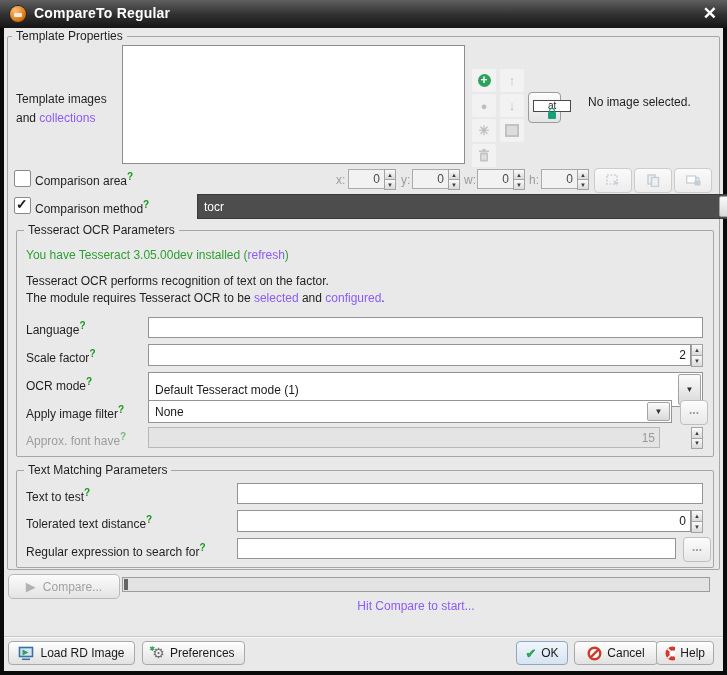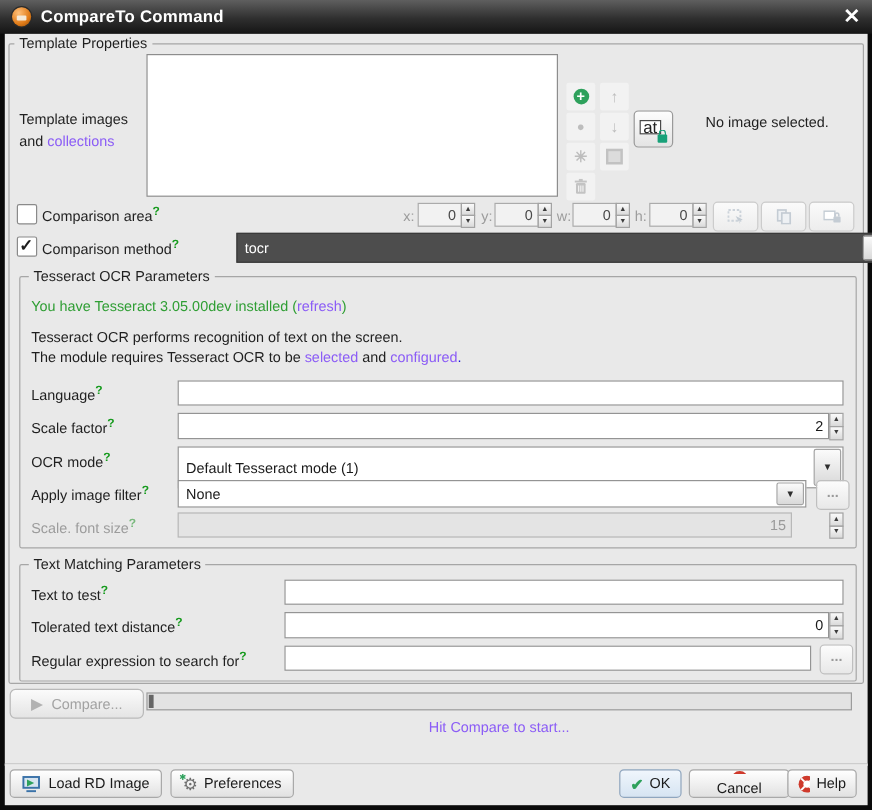--- a/index.html
+++ b/index.html
@@ -27,21 +27,21 @@
   .listbox{position:absolute;left:122px;top:45px;width:341px;height:117px;background:#fff;border:1px solid #8d8d8d;}
   .flatbtn{position:absolute;width:24px;height:23px;background:#f2f2f2;border-radius:2px;
     display:flex;align-items:center;justify-content:center;}
   .glyph-dis{color:#bdbdbd;font-weight:bold;}
   .add-dot{width:13px;height:13px;border-radius:50%;background:#2ea15c;color:#fff;font-size:12px;
     line-height:12px;text-align:center;font-weight:bold;}
   .sq-icon{width:10px;height:9px;border:2px solid #c2c2c2;background:#dcdcdc;}
   
   .atlock{position:absolute;left:528px;top:92px;width:31px;height:29px;border:1px solid #9a9a9a;border-radius:4px;
     background:linear-gradient(#fdfdfd,#e4e4e4);}
-  .atbox{position:absolute;left:4px;top:7px;border:1px solid #4a4a4a;font-size:14px;line-height:10px;padding:0 2px;color:#222;background:#fff;}
+  .atbox{position:absolute;left:4px;top:7px;border:1px solid #4a4a4a;font-size:10px;line-height:10px;padding:0 14px;color:#222;background:#fff;}
   .mini-lock{position:absolute;right:4px;bottom:3px;width:8px;height:7px;background:#18a179;border-radius:1px;}
   .mini-lock::before{content:"";position:absolute;left:1px;top:-4px;width:4px;height:4px;
     border:1.5px solid #18a179;border-bottom:none;border-radius:3px 3px 0 0;}
   
   .cb{position:absolute;width:15px;height:15px;background:#fff;border:1px solid #8a8a8a;border-radius:2px;}
   .cb.checked::after{content:"✓";position:absolute;left:1px;top:-2px;font-size:14px;font-weight:bold;color:#1d1d1d;}
   
   .field{position:absolute;background:#fff;border:1px solid #949494;font:12px "Liberation Sans",sans-serif;
     padding:0 4px;box-sizing:border-box;color:#1a1a1a;outline:none;}
   .field.num{text-align:right;}
@@ -79,21 +79,21 @@
   .gearwrap .spark{position:absolute;left:-3px;top:-4px;font-size:7px;color:#2ea15c;}
 </style>
 </head>
 <body>
 
 <div class="window">
   <div class="content-bg"></div>
 
   <div class="titlebar">
     <span class="app-icon"></span>
-    <span class="win-title">CompareTo Command</span>
+    <span class="win-title">CompareTo Regular</span>
     <span class="close-btn">✕</span>
   </div>
 
   <div class="group" style="left:7px;top:36px;width:711px;height:532px;"></div>
   <span class="group-label" style="left:12px;top:29px;">Template Properties</span>
 
   <div class="listbox"></div>
 
   <div class="lbl" style="left:16px;top:90px;line-height:19px;">
     <span>Template images</span><br>
@@ -192,21 +192,21 @@
   <div class="combo dark" style="left:165px;top:194px;width:547px;height:25px;margin-left:32px;">
     <span class="val">tocr</span>
     <span class="combo-arrow">▼</span>
   </div>
 
   <div class="group" style="left:16px;top:230px;width:696px;height:225px;"></div>
   <span class="group-label" style="left:24px;top:223px;">Tesseract OCR Parameters</span>
 
   <span class="lbl green" style="left:26px;top:248px;"><span>You have Tesseract 3.05.00dev installed (</span><span class="link">refresh</span><span>)</span></span>
 
-  <span class="lbl" style="left:26px;top:274px;">Tesseract OCR performs recognition of text on the screen.</span>
+  <span class="lbl" style="left:26px;top:274px;">Tesseract OCR performs recognition of text on the factor.</span>
   <span class="lbl" style="left:26px;top:291px;"><span>The module requires Tesseract OCR to be </span><span class="link">selected</span><span> and </span><span class="link">configured</span><span style="color:#1515d8;">.</span></span>
 
   <span class="lbl" style="left:26px;top:320px;"><span>Language</span><sup class="q">?</sup></span>
   <input class="field" style="left: 148px; top: 317px; width: 555px; height: 21px;" value="">
 
   <span class="lbl" style="left:26px;top:348px;"><span>Scale factor</span><sup class="q">?</sup></span>
   <input class="field num" style="left: 148px; top: 344px; width: 543px; height: 22px;" value="2">
   <div class="spincol" style="left:691px;top:344px;height:22px;">
       <span class="sb">▲</span>
       <span class="sb">▼</span>
@@ -218,21 +218,21 @@
     <span class="combo-arrow">▼</span>
   </div>
 
   <span class="lbl" style="left:26px;top:404px;"><span>Apply image filter</span><sup class="q">?</sup></span>
   <div class="combo" style="left:148px;top:400px;width:524px;height:23px;">
     <span class="val">None</span>
     <span class="combo-arrow">▼</span>
   </div>
   <div class="morebtn" style="left:680px;top:400px;">...</div>
 
-  <span class="lbl dim" style="left:26px;top:431px;"><span>Scale. font size</span><sup class="q dim">?</sup></span>
+  <span class="lbl dim" style="left:26px;top:431px;"><span>Approx. font have</span><sup class="q dim">?</sup></span>
   <input class="field num dis" style="left: 148px; top: 427px; width: 512px; height: 21px;" value="15">
   <div class="spincol" style="left:691px;top:427px;height:21px;">
       <span class="sb">▲</span>
       <span class="sb">▼</span>
     </div>
 
   <div class="group" style="left:16px;top:470px;width:696px;height:96px;"></div>
   <span class="group-label" style="left:24px;top:463px;">Text Matching Parameters</span>
 
   <span class="lbl" style="left:26px;top:487px;"><span>Text to test</span><sup class="q">?</sup></span>
@@ -269,21 +269,21 @@
     <span>Load RD Image</span>
   </div>
   <div class="btn" style="left:142px;top:641px;width:103px;">
     <span class="gearwrap"><span>⚙</span><span class="spark">✱</span></span>
     <span>Preferences</span>
   </div>
   <div class="btn ok" style="left:516px;top:641px;width:52px;">
     <span style="color:#2ea15c;font-weight:bold;font-size:13px;">✔</span>
     <span>OK</span>
   </div>
-  <div class="btn" style="left:574px;top:641px;width:84px;flex-direction:column;">
+  <div class="btn" style="left:574px;top:641px;width:84px;">
     <svg width="15" height="15">
         <circle cx="7.5" cy="7.5" r="5.8" fill="#fff" stroke="#cf3a2c" stroke-width="2.4"></circle>
         <line x1="3.6" y1="11.4" x2="11.4" y2="3.6" stroke="#cf3a2c" stroke-width="2.4"></line>
       </svg>
     <span>Cancel</span>
   </div>
   <div class="btn" style="left:656px;top:641px;width:58px;">
     <svg width="15" height="15">
         <circle cx="7.5" cy="7.5" r="7" fill="#cf3a2c"></circle>
         <circle cx="7.5" cy="7.5" r="3" fill="#fff"></circle>

